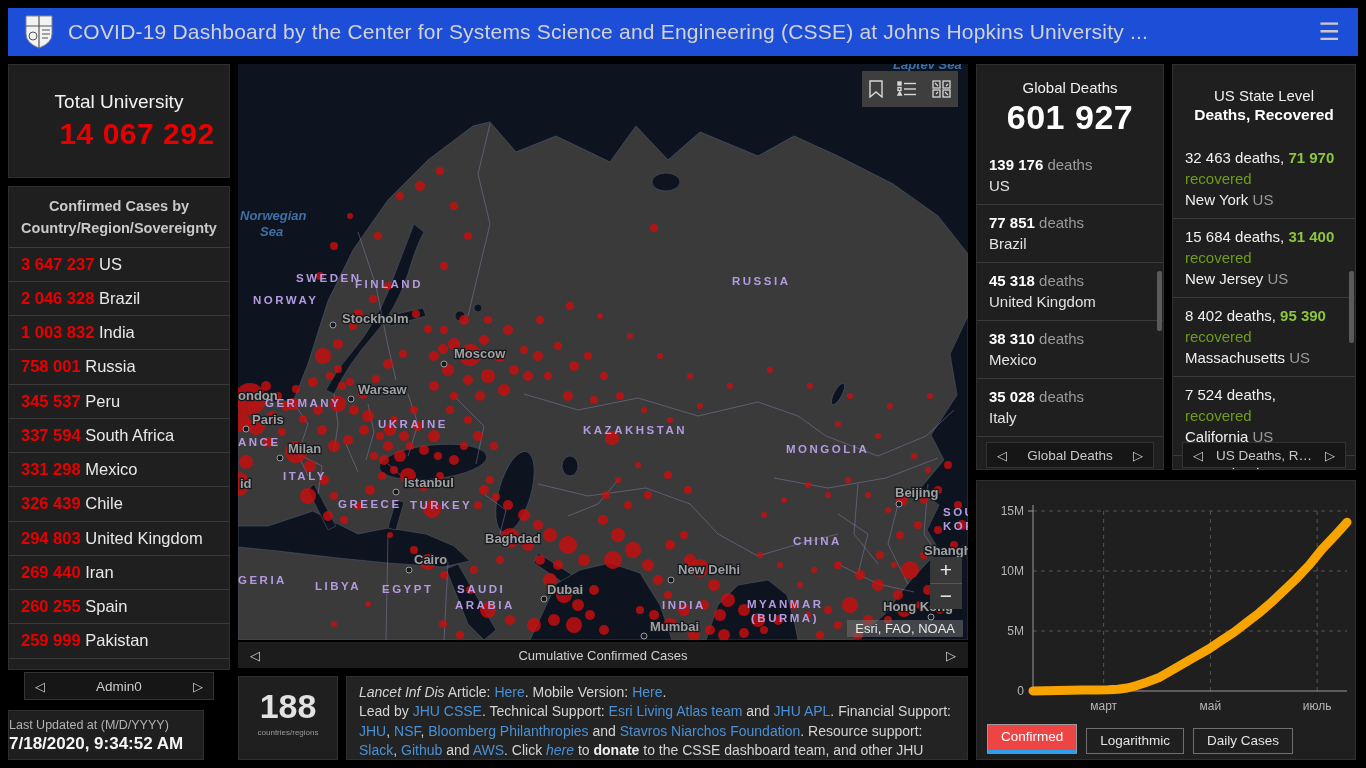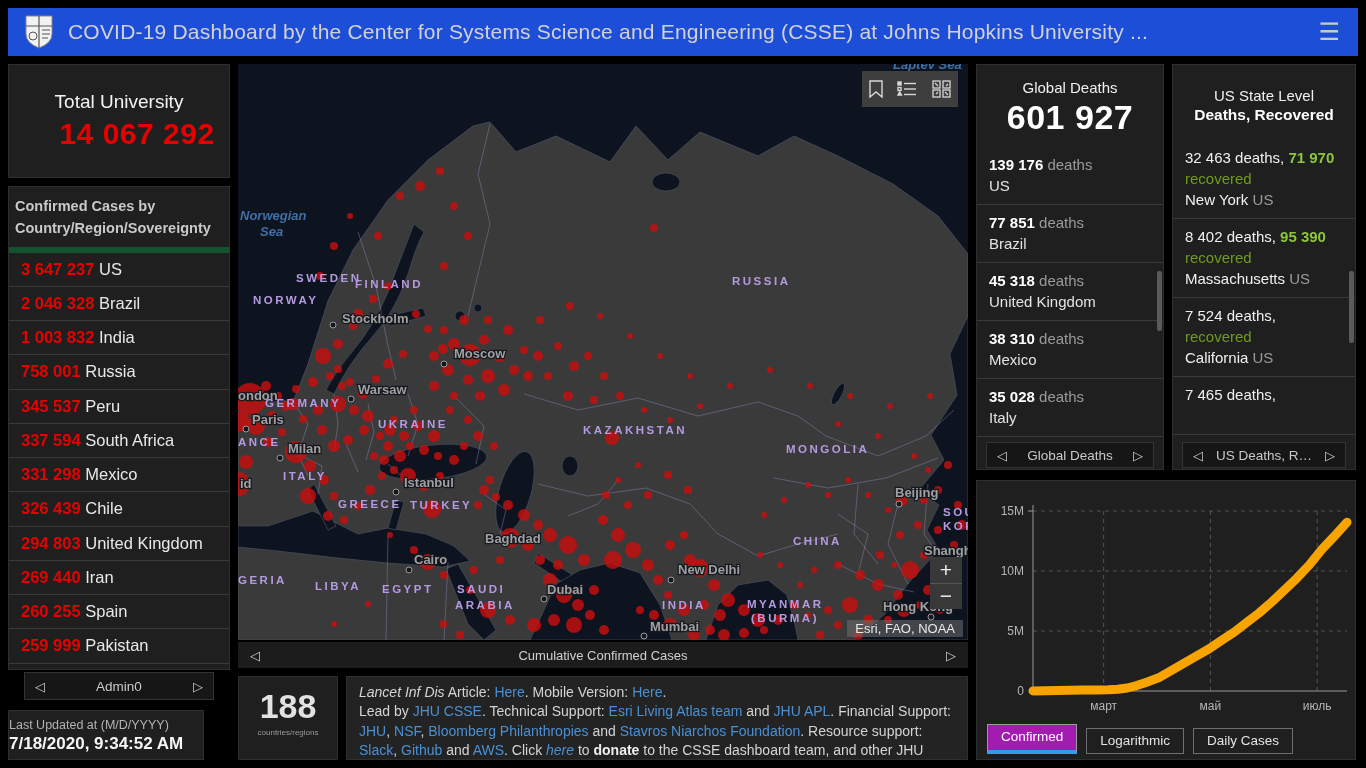--- a/index.html
+++ b/index.html
@@ -17,21 +17,21 @@
   #header{left:8px;top:8px;width:1350px;height:48px;background:#1d4ed8;border:none;display:flex;align-items:center;}
   #logo{margin:0 14px 0 16px;flex:0 0 auto;display:flex;}
   #header-title{font-size:21px;color:#d2d2d2;letter-spacing:.2px;white-space:nowrap;overflow:hidden;flex:1;}
   #hamburger{margin:0 18px 0 8px;color:#c9c9c9;font-size:24px;cursor:pointer;flex:0 0 auto;line-height:1;}
 
   
   #total-panel{left:8px;top:64px;width:222px;height:114px;text-align:center;}
   #total-label{font-size:19px;color:#f2f2f2;margin-top:26px;}
   #total-value{font-size:30px;font-weight:bold;color:var(--red);margin-top:4px;letter-spacing:.5px;padding-left:36px;}
   #country-panel{left:8px;top:186px;width:222px;height:484px;overflow:hidden;}
-  #country-title{font-size:14.5px;font-weight:bold;color:#c9c9c9;text-align:left;padding:9px 6px 7px;line-height:1.5;border-bottom:6px solid #14532d;}
+  #country-title{font-size:14.5px;font-weight:bold;color:#c9c9c9;text-align:center;padding:9px 6px 7px;line-height:1.5;border-bottom:1px solid #14532d;}
   .c-row{padding:5px 12px 6px;border-bottom:1px solid #3a3a3a;font-size:16.5px;line-height:1.35;color:#e8e8e8;cursor:pointer;}
   .c-row .red{color:var(--red);font-weight:bold;}
   .pager{position:absolute;background:#161616;border:1px solid #333;display:flex;align-items:center;justify-content:space-between;padding:0 10px;color:#c9c9c9;font-size:13.5px;}
   .pager .arr{cursor:pointer;font-size:13px;color:#cfcfcf;}
   #admin-pager{left:24px;top:672px;width:190px;height:28px;}
   #updated-panel{left:8px;top:710px;width:196px;height:50px;}
   #updated-label{font-size:12.5px;color:#b3b3b3;margin-top:7px;}
   #updated-value{font-size:17px;font-weight:bold;color:#f5f5f5;margin-top:2px;}
 
   
@@ -77,21 +77,21 @@
   .us-row .nm{color:#f0f0f0;}
   .us-row .rg{color:#9a9a9a;}
   #us-rows{margin-top:16px;}
   #us-pager{left:1182px;top:442px;width:164px;height:26px;}
 
   
   #chart-panel{left:976px;top:480px;width:380px;height:280px;}
   #chart-svg{position:absolute;left:0;top:4px;}
   #tabs{position:absolute;left:10px;bottom:5px;display:flex;align-items:flex-end;gap:9px;}
   .tab{border:1px solid #6f6f6f;padding:4px 13px 5px;color:#e3e3e3;font-size:13.5px;cursor:pointer;background:transparent;white-space:nowrap;}
-  .tab.active{border-color:#9a9a9a;border-bottom:4px solid var(--tab-blue);color:#fff;background:#a21caf;padding-bottom:6px;}
+  .tab.active{border-color:#9a9a9a;border-bottom:4px solid var(--tab-blue);color:#fff;background:#ef4444;padding-bottom:6px;}
 
   
   .lbl-country{fill:var(--label-lavender);font-weight:bold;font-size:11.5px;letter-spacing:2.5px;font-family:"Liberation Sans",sans-serif;}
   .lbl-city{fill:var(--city-grey);font-weight:bold;font-size:13px;paint-order:stroke;stroke:#14181f;stroke-width:2.5px;font-family:"Liberation Sans",sans-serif;}
   .lbl-sea{fill:var(--sea-label);font-style:italic;font-weight:bold;font-size:13px;font-family:"Liberation Sans",sans-serif;}
   .tick-label{fill:#b5b5b5;font-size:12px;font-family:"Liberation Sans",sans-serif;}
 </style>
 </head>
 <body>
 
@@ -578,20 +578,21 @@
   <span class="arr">◁</span>
   <span>Global Deaths</span>
   <span class="arr">▷</span>
 </div>
 
 <div id="us-panel" class="panel">
   <div id="us-title1">US State Level</div>
   <div id="us-title2">Deaths, Recovered</div>
   <div id="us-rows">
       <div class="us-row"><span class="w">32 463 deaths, </span><span class="gn">71 970 </span><span class="gw">recovered</span><br><span class="nm">New York </span><span class="rg">US</span></div>
+      <div class="us-row"><span class="w">15 684 deaths, </span><span class="gn">31 400 </span><span class="gw">recovered</span><br><span class="nm">New Jersey </span><span class="rg">US</span></div>
       <div class="us-row"><span class="w">8 402 deaths, </span><span class="gn">95 390 </span><span class="gw">recovered</span><br><span class="nm">Massachusetts </span><span class="rg">US</span></div>
       <div class="us-row"><span class="w">7 524 deaths, </span><br><span class="gw">recovered</span><br><span class="nm">California </span><span class="rg">US</span></div>
       <div class="us-row"><span class="w">7 465 deaths, </span><br><br></div>
     </div>
   <div class="scroll-thumb" style="right:1px;top:206px;height:72px;"></div>
 </div>
 <div id="us-pager" class="pager">
   <span class="arr">◁</span>
   <span>US Deaths, R…</span>
   <span class="arr">▷</span>

